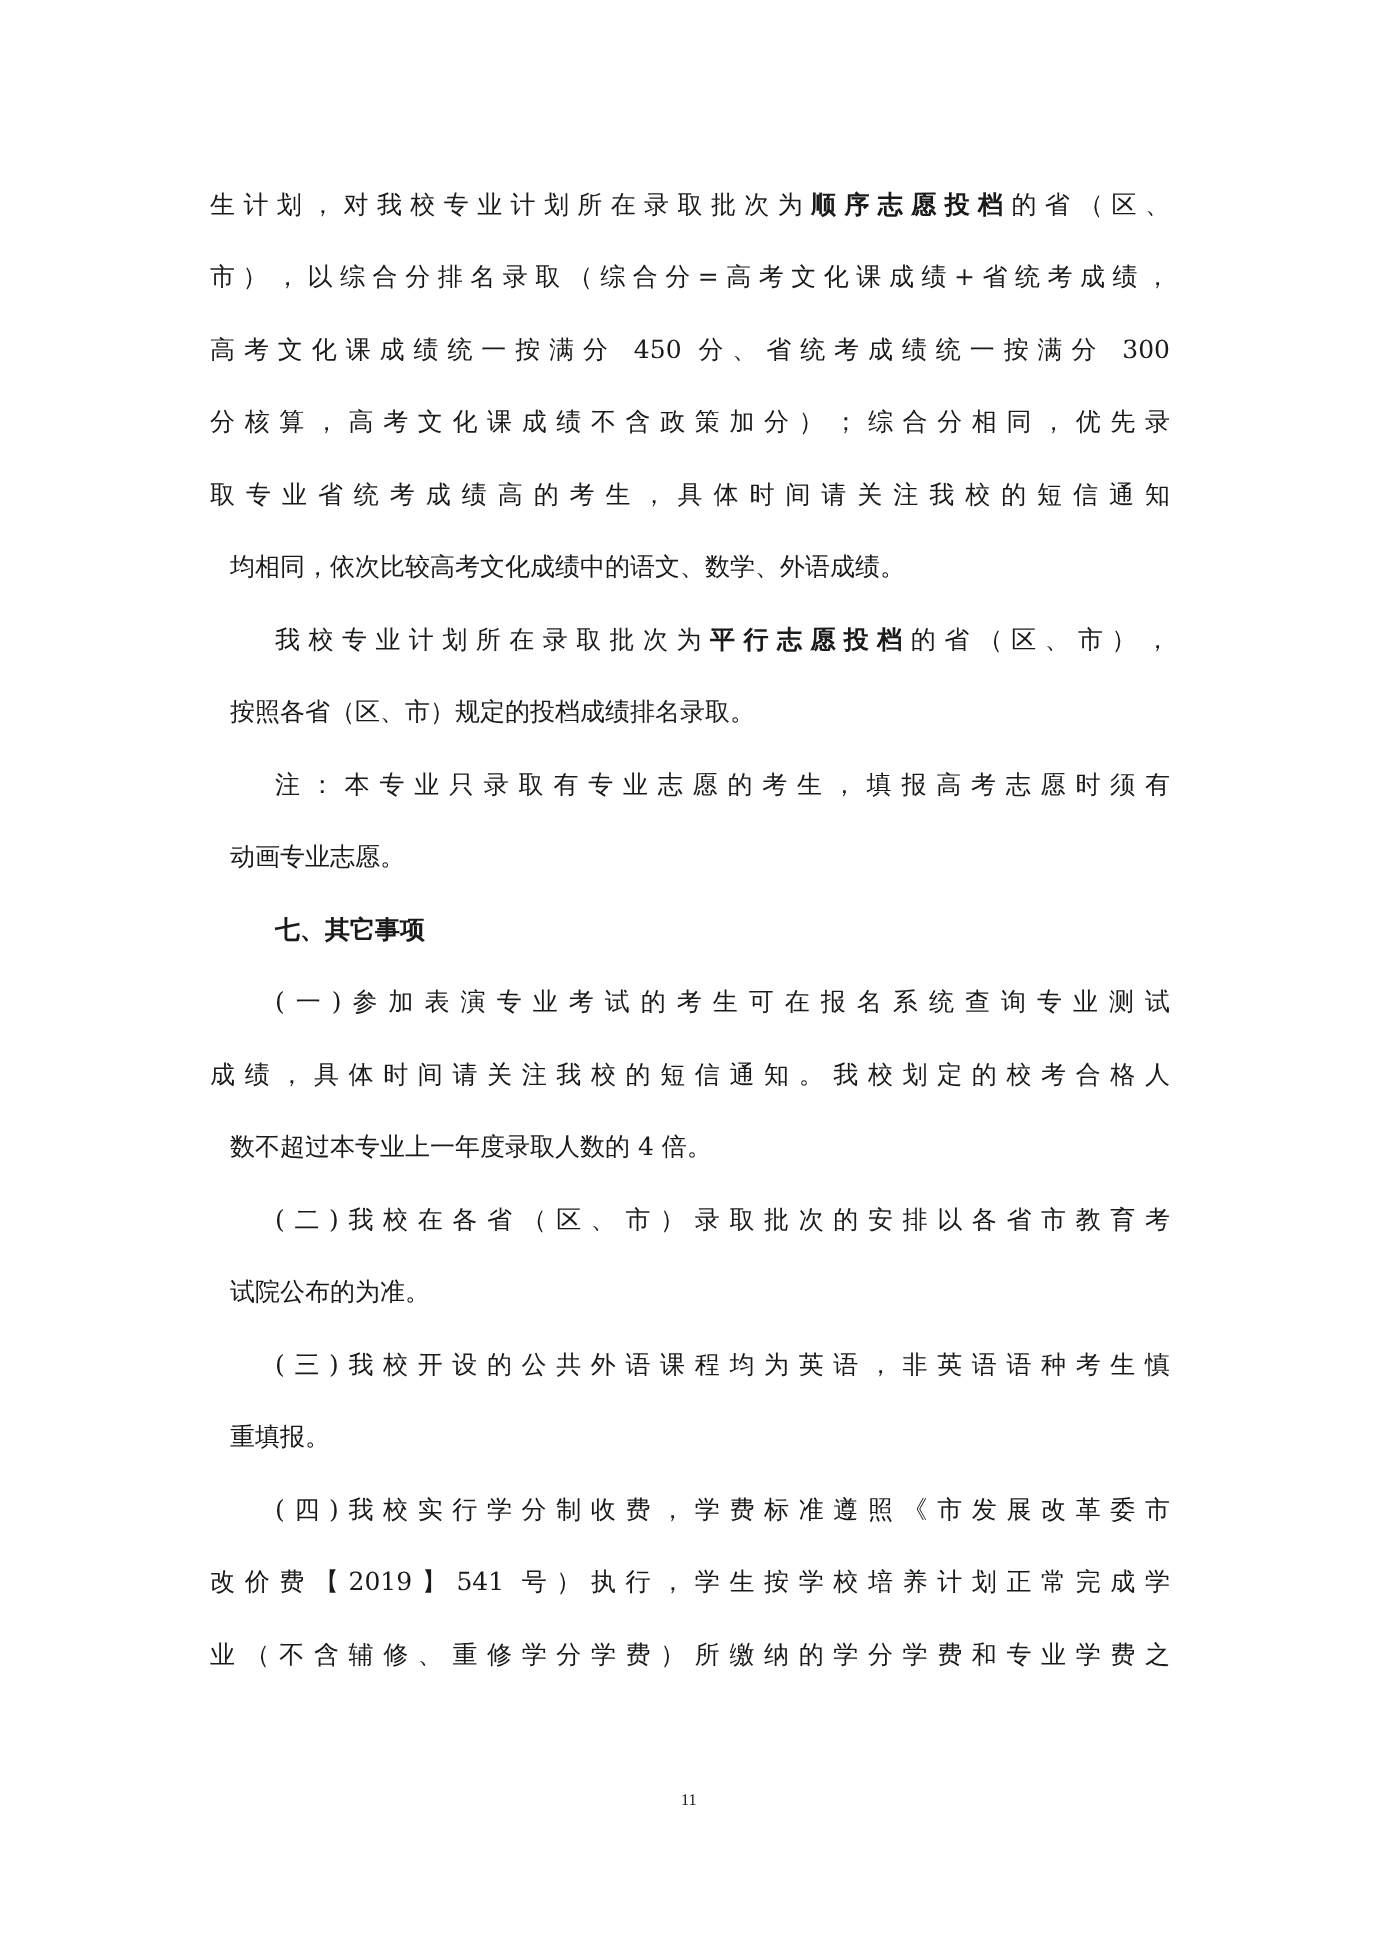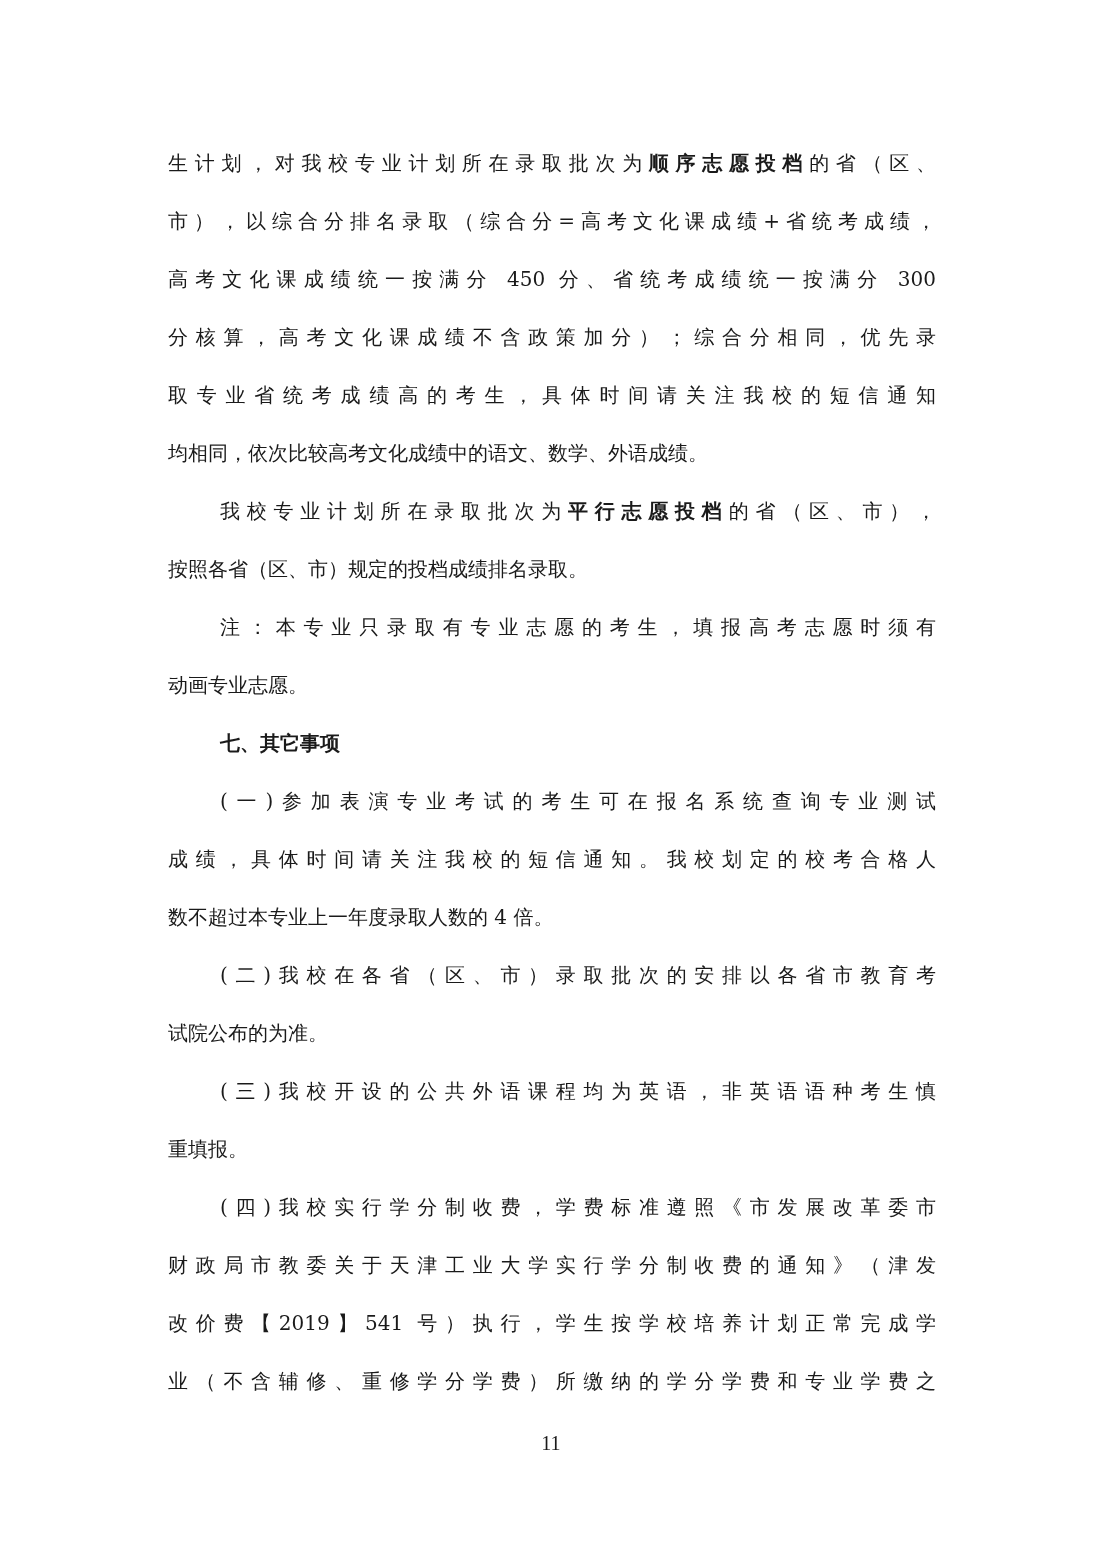--- a/index.html
+++ b/index.html
@@ -25,40 +25,41 @@
       height: 58px;
       line-height: 58px;
       font-size: 20px;
       white-space: nowrap;
       text-align: justify;
       text-align-last: justify;
       letter-spacing: 0px;
     }
     .line.last {
       text-align-last: left;
+      margin-left: 16px;
     }
     .indent {
       padding-left: 52px;
     }
     .bold {
       font-weight: bold;
       font-family: "DejaVu Sans", "Liberation Sans", sans-serif;
     }
     .heading {
       font-weight: bold;
       font-family: "DejaVu Sans", "Liberation Sans", sans-serif;
       text-align-last: left;
     }
     .page-number {
       position: absolute;
       top: 1432px;
       left: 0;
       width: 1102px;
       text-align: center;
-      font-size: 20px;
+      font-size: 13px;
       font-family: "Liberation Serif", "DejaVu Serif", serif;
       color: #1a1a1a;
     }
   </style>
 </head>
 <body>
 
 <div class="page">
 
   <div class="line"><span>生计划，对我校专业计划所在录取批次为</span><span class="bold">顺序志愿投档</span><span>的省（区、</span></div>
@@ -80,19 +81,18 @@
   <div class="line">成绩，具体时间请关注我校的短信通知。我校划定的校考合格人</div>
   <div class="line last">数不超过本专业上一年度录取人数的 4 倍。</div>
 
   <div class="line indent">(二)我校在各省（区、市）录取批次的安排以各省市教育考</div>
   <div class="line last">试院公布的为准。</div>
 
   <div class="line indent">(三)我校开设的公共外语课程均为英语，非英语语种考生慎</div>
   <div class="line last">重填报。</div>
 
   <div class="line indent">(四)我校实行学分制收费，学费标准遵照《市发展改革委市</div>
-  <div class="line">财政局市教委关于天津工业大学实行学分制收费的通知》（津发</div>
   <div class="line">改价费【2019】541 号）执行，学生按学校培养计划正常完成学</div>
   <div class="line">业（不含辅修、重修学分学费）所缴纳的学分学费和专业学费之</div>
 
 </div>
 
 <div class="page-number">11</div>
 
 </body></html>

